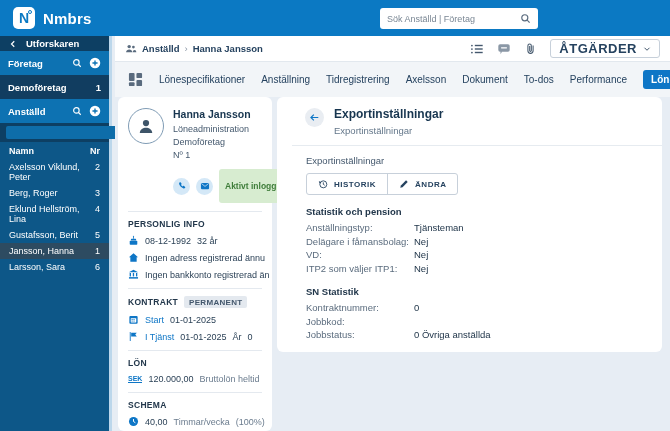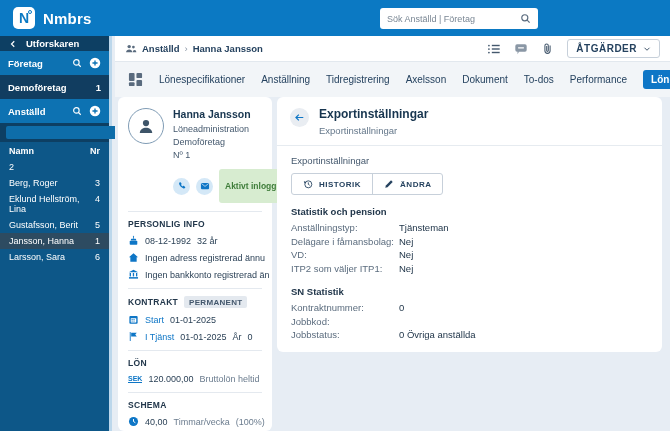--- a/index.html
+++ b/index.html
@@ -31,21 +31,21 @@
   .sb-thead { display:flex; justify-content:space-between; padding:4px 9px 3px; font-weight:bold; }
   .sb-tr { display:flex; justify-content:space-between; padding:3px 9px; cursor:pointer; }
   .sb-tr.selected { background:#2D4B61; }
 
   
   .main { position:absolute; left:115px; top:36px; right:0; bottom:0; background:#E7EDF4; display:flex; flex-direction:column; }
   .content-header { height:26px; background:#fff; border-bottom:1px solid #E2E8EE; display:flex; align-items:center; padding:0 10px; flex:none; }
   .crumb { display:flex; align-items:center; gap:5px; font-size:9.5px; font-weight:bold; color:#25425F; }
   .crumb .sep { color:#8A97A5; font-weight:normal; }
   .hdr-icons { margin-left:auto; display:flex; align-items:center; gap:13px; }
-  .actions-btn { height:19px; border:1px solid #C7D0DA; border-radius:3px; background:#fff; display:flex; align-items:center; gap:6px; padding:0 8px; font-size:10px; font-weight:bold; letter-spacing:0.5px; color:#25425F; cursor:pointer; }
+  .actions-btn { height:19px; border:1px solid #C7D0DA; border-radius:3px; background:#fff; display:flex; align-items:center; gap:6px; padding:0 8px; font-size:13px; font-weight:bold; letter-spacing:0.5px; color:#25425F; cursor:pointer; }
 
   .tabbar { height:35px; display:flex; align-items:center; gap:16px; padding:0 13px; background:#F2F5F8; flex:none; }
   .tab { font-size:10px; color:#25425F; cursor:pointer; white-space:nowrap; }
   .tab.active { background:#0E76C6; color:#fff; font-weight:bold; padding:4px 8px; border-radius:3px; }
 
   .cards { flex:1; display:flex; align-items:flex-start; gap:5px; padding:0 8px 0 3px; overflow:hidden; }
   .card { background:#fff; border-radius:6px; }
 
   
   .emp-card { width:154px; height:100%; padding:11px 10px; font-size:9px; color:#33475C; flex:none; }
@@ -58,21 +58,21 @@
   .green-badge { background:#D7ECD0; color:#3F7D3A; font-size:8.5px; font-weight:bold; padding:12px 6px; border-radius:3px; white-space:nowrap; }
   .emp-card hr { border:none; border-top:1px solid #E4E9EF; margin:8px 0 7px; }
   .sec-head { font-size:8.5px; font-weight:bold; color:#22374B; letter-spacing:0.3px; display:flex; align-items:center; gap:6px; }
   .info-row { display:flex; align-items:center; gap:6px; margin-top:6px; font-size:9px; color:#2C4257; white-space:nowrap; }
   .blue { color:#0E76C6; }
   .gray { color:#6B7C8E; }
   .perm-badge { background:#E4E9EF; color:#44586D; font-size:8px; font-weight:bold; padding:1.5px 5px; border-radius:2px; }
   .sek { color:#0E76C6; font-size:7px; font-weight:bold; border-bottom:1px solid #0E76C6; line-height:1.1; }
 
   
-  .detail-card { flex:1; min-width:0; }
+  .detail-card { flex:1; min-width:0;padding-left:15px; }
   .dc-header { display:flex; gap:10px; padding:10px 13px 9px; border-bottom:1px solid #E6EBF0; }
   .back-circle { width:19px; height:19px; border-radius:50%; background:#E9EDF2; display:flex; align-items:center; justify-content:center; cursor:pointer; flex:none; margin-top:1px; }
   .dc-title { font-size:12px; font-weight:bold; color:#17354F; }
   .dc-subtitle { font-size:9.5px; color:#64778A; margin-top:4px; }
   .dc-body { padding:9px 14px 10px; }
   .section-label { font-size:9.5px; color:#44586D; margin-bottom:7px; }
   .btn-group { display:inline-flex; border:1px solid #C7D0DA; border-radius:3px; background:#fff; overflow:hidden; }
   .bg-btn { display:flex; align-items:center; gap:6px; padding:5px 11px; font-size:8px; font-weight:bold; letter-spacing:0.5px; color:#25425F; cursor:pointer; }
   .bg-btn + .bg-btn { border-left:1px solid #C7D0DA; }
   .stat-head { font-size:9.5px; font-weight:bold; color:#22374B; margin:11px 0 4px; }
@@ -158,20 +158,21 @@
         </svg>
     </span>
   </div>
 
   <div class="sb-table">
     <div class="sb-thead">
       <span>Namn</span>
       <span>Nr</span>
     </div>
     <div class="sb-tr">
+      <span>Axelsson Viklund, Peter</span>
         <span>2</span>
     </div>
     <div class="sb-tr">
       <span>Berg, Roger</span>
         <span>3</span>
     </div>
     <div class="sb-tr">
       <span>Eklund Hellström, Lina</span>
         <span>4</span>
     </div>

